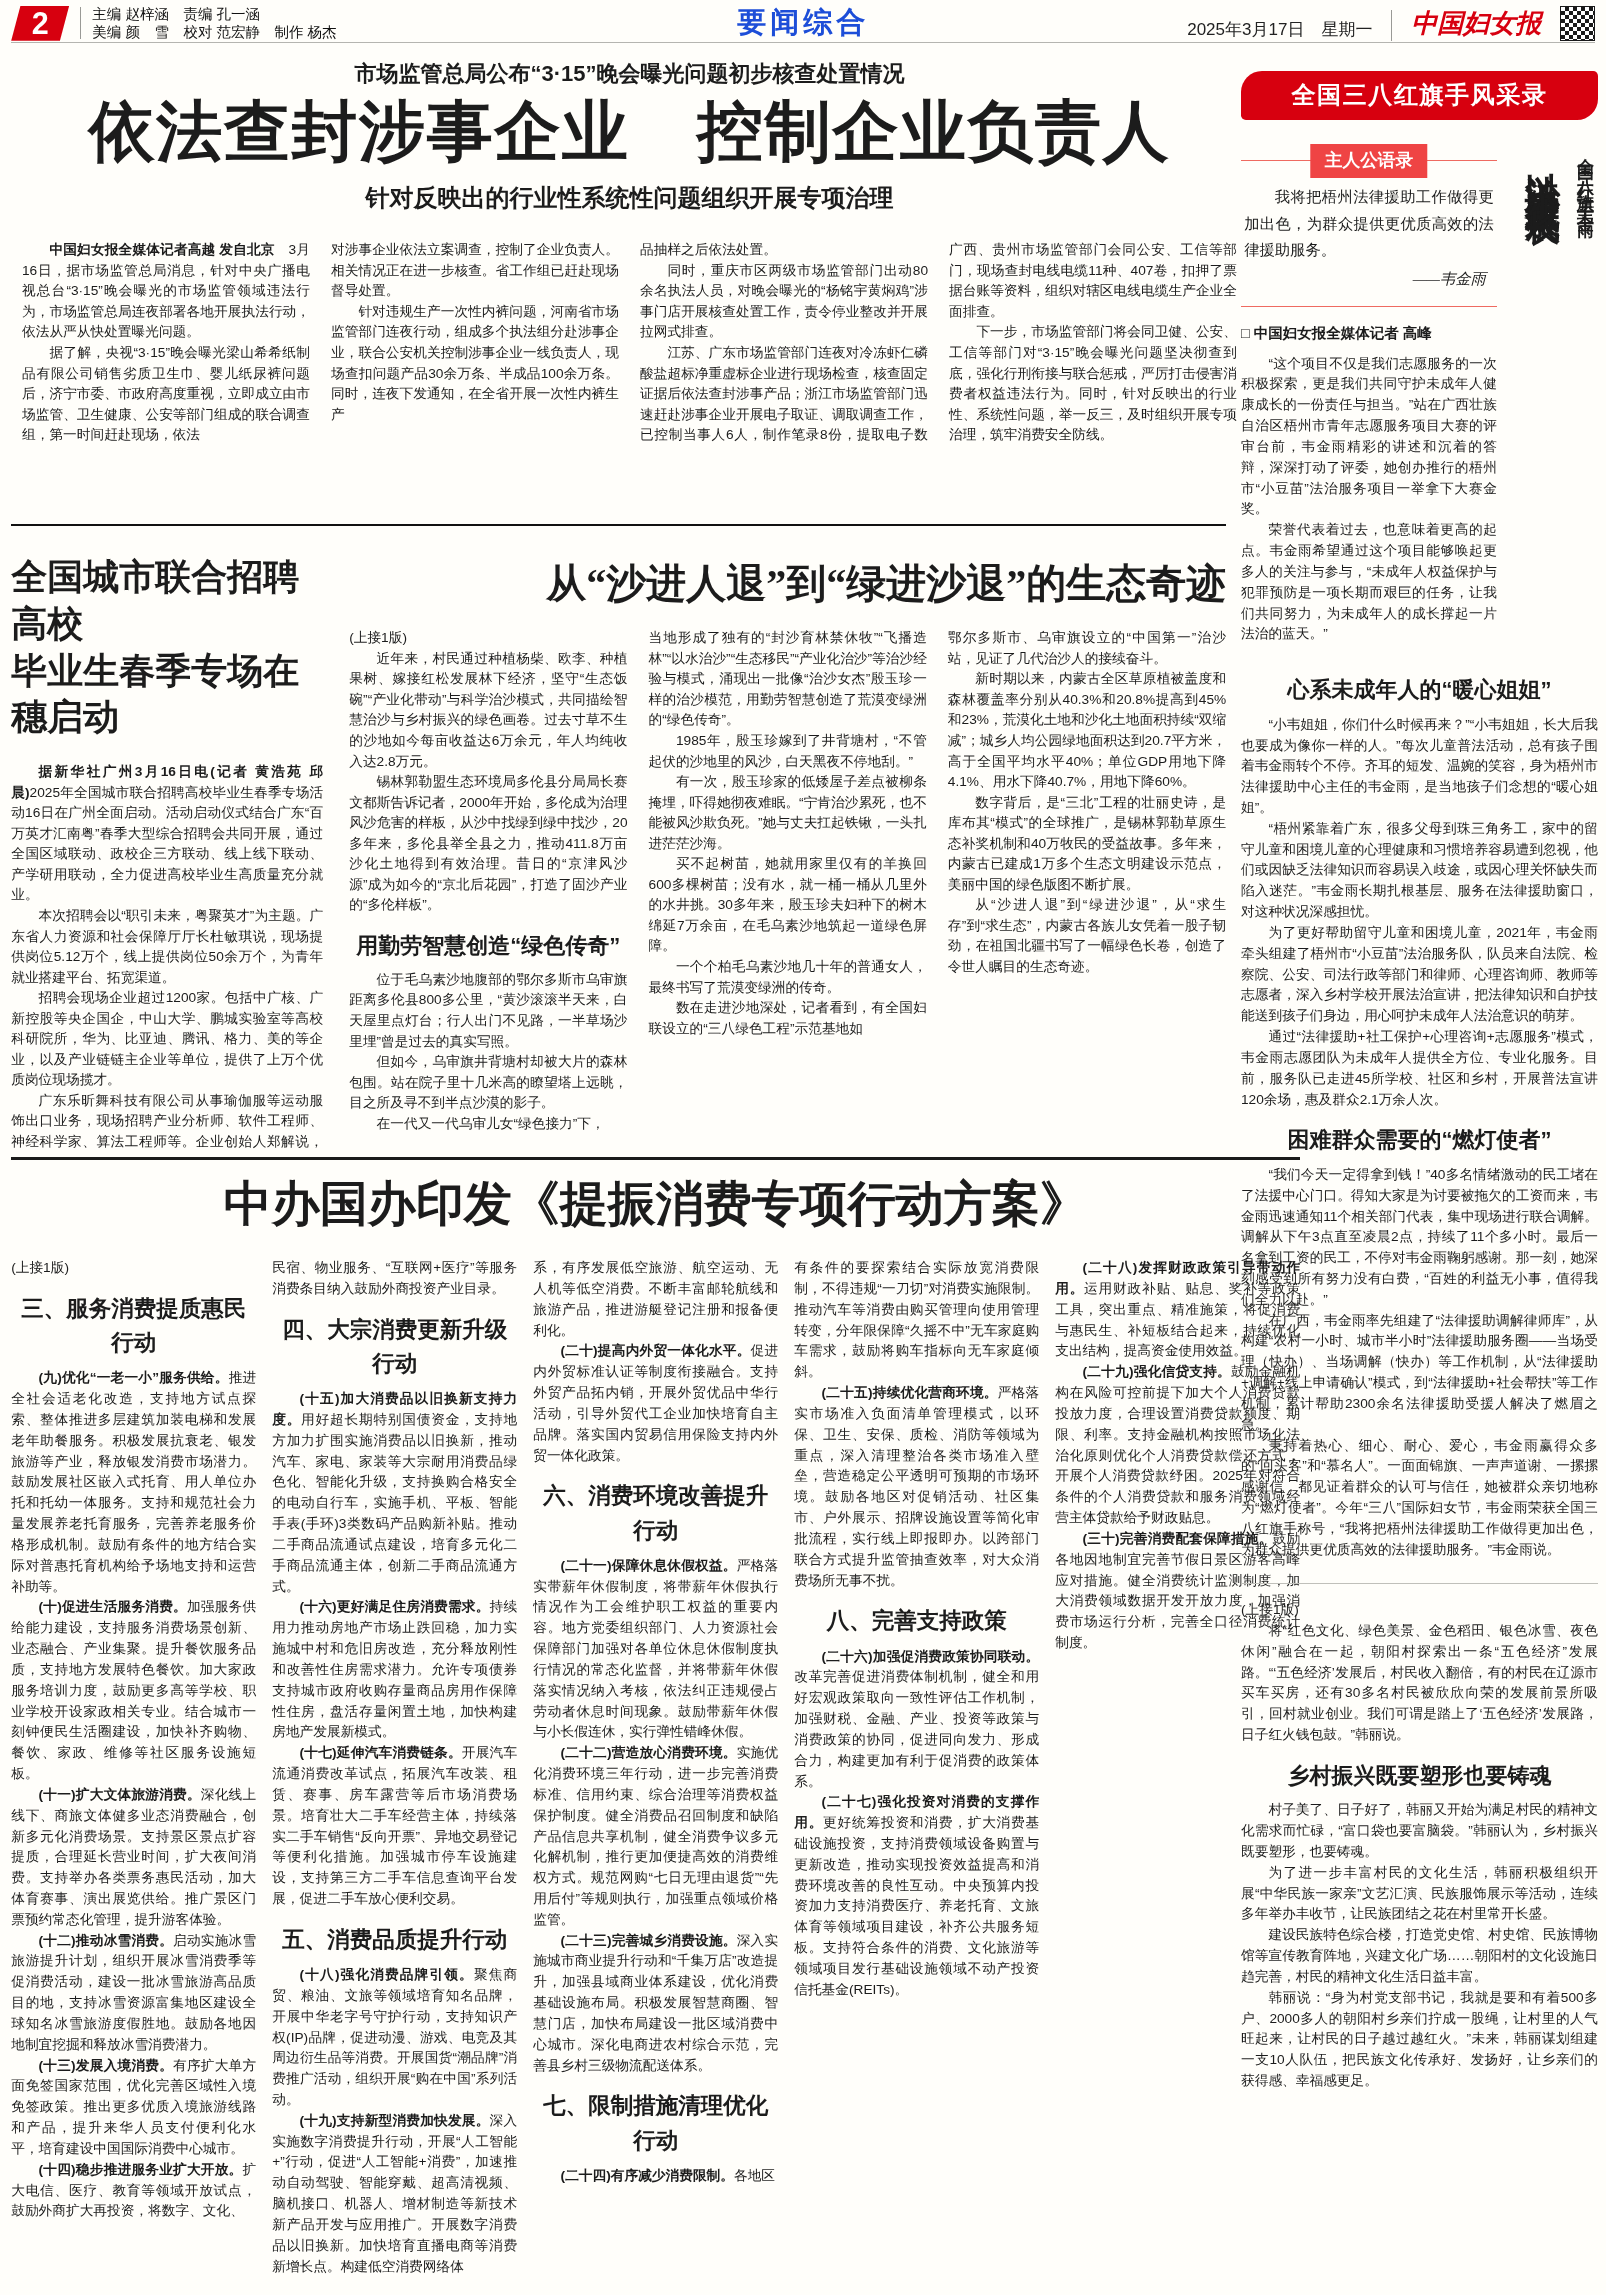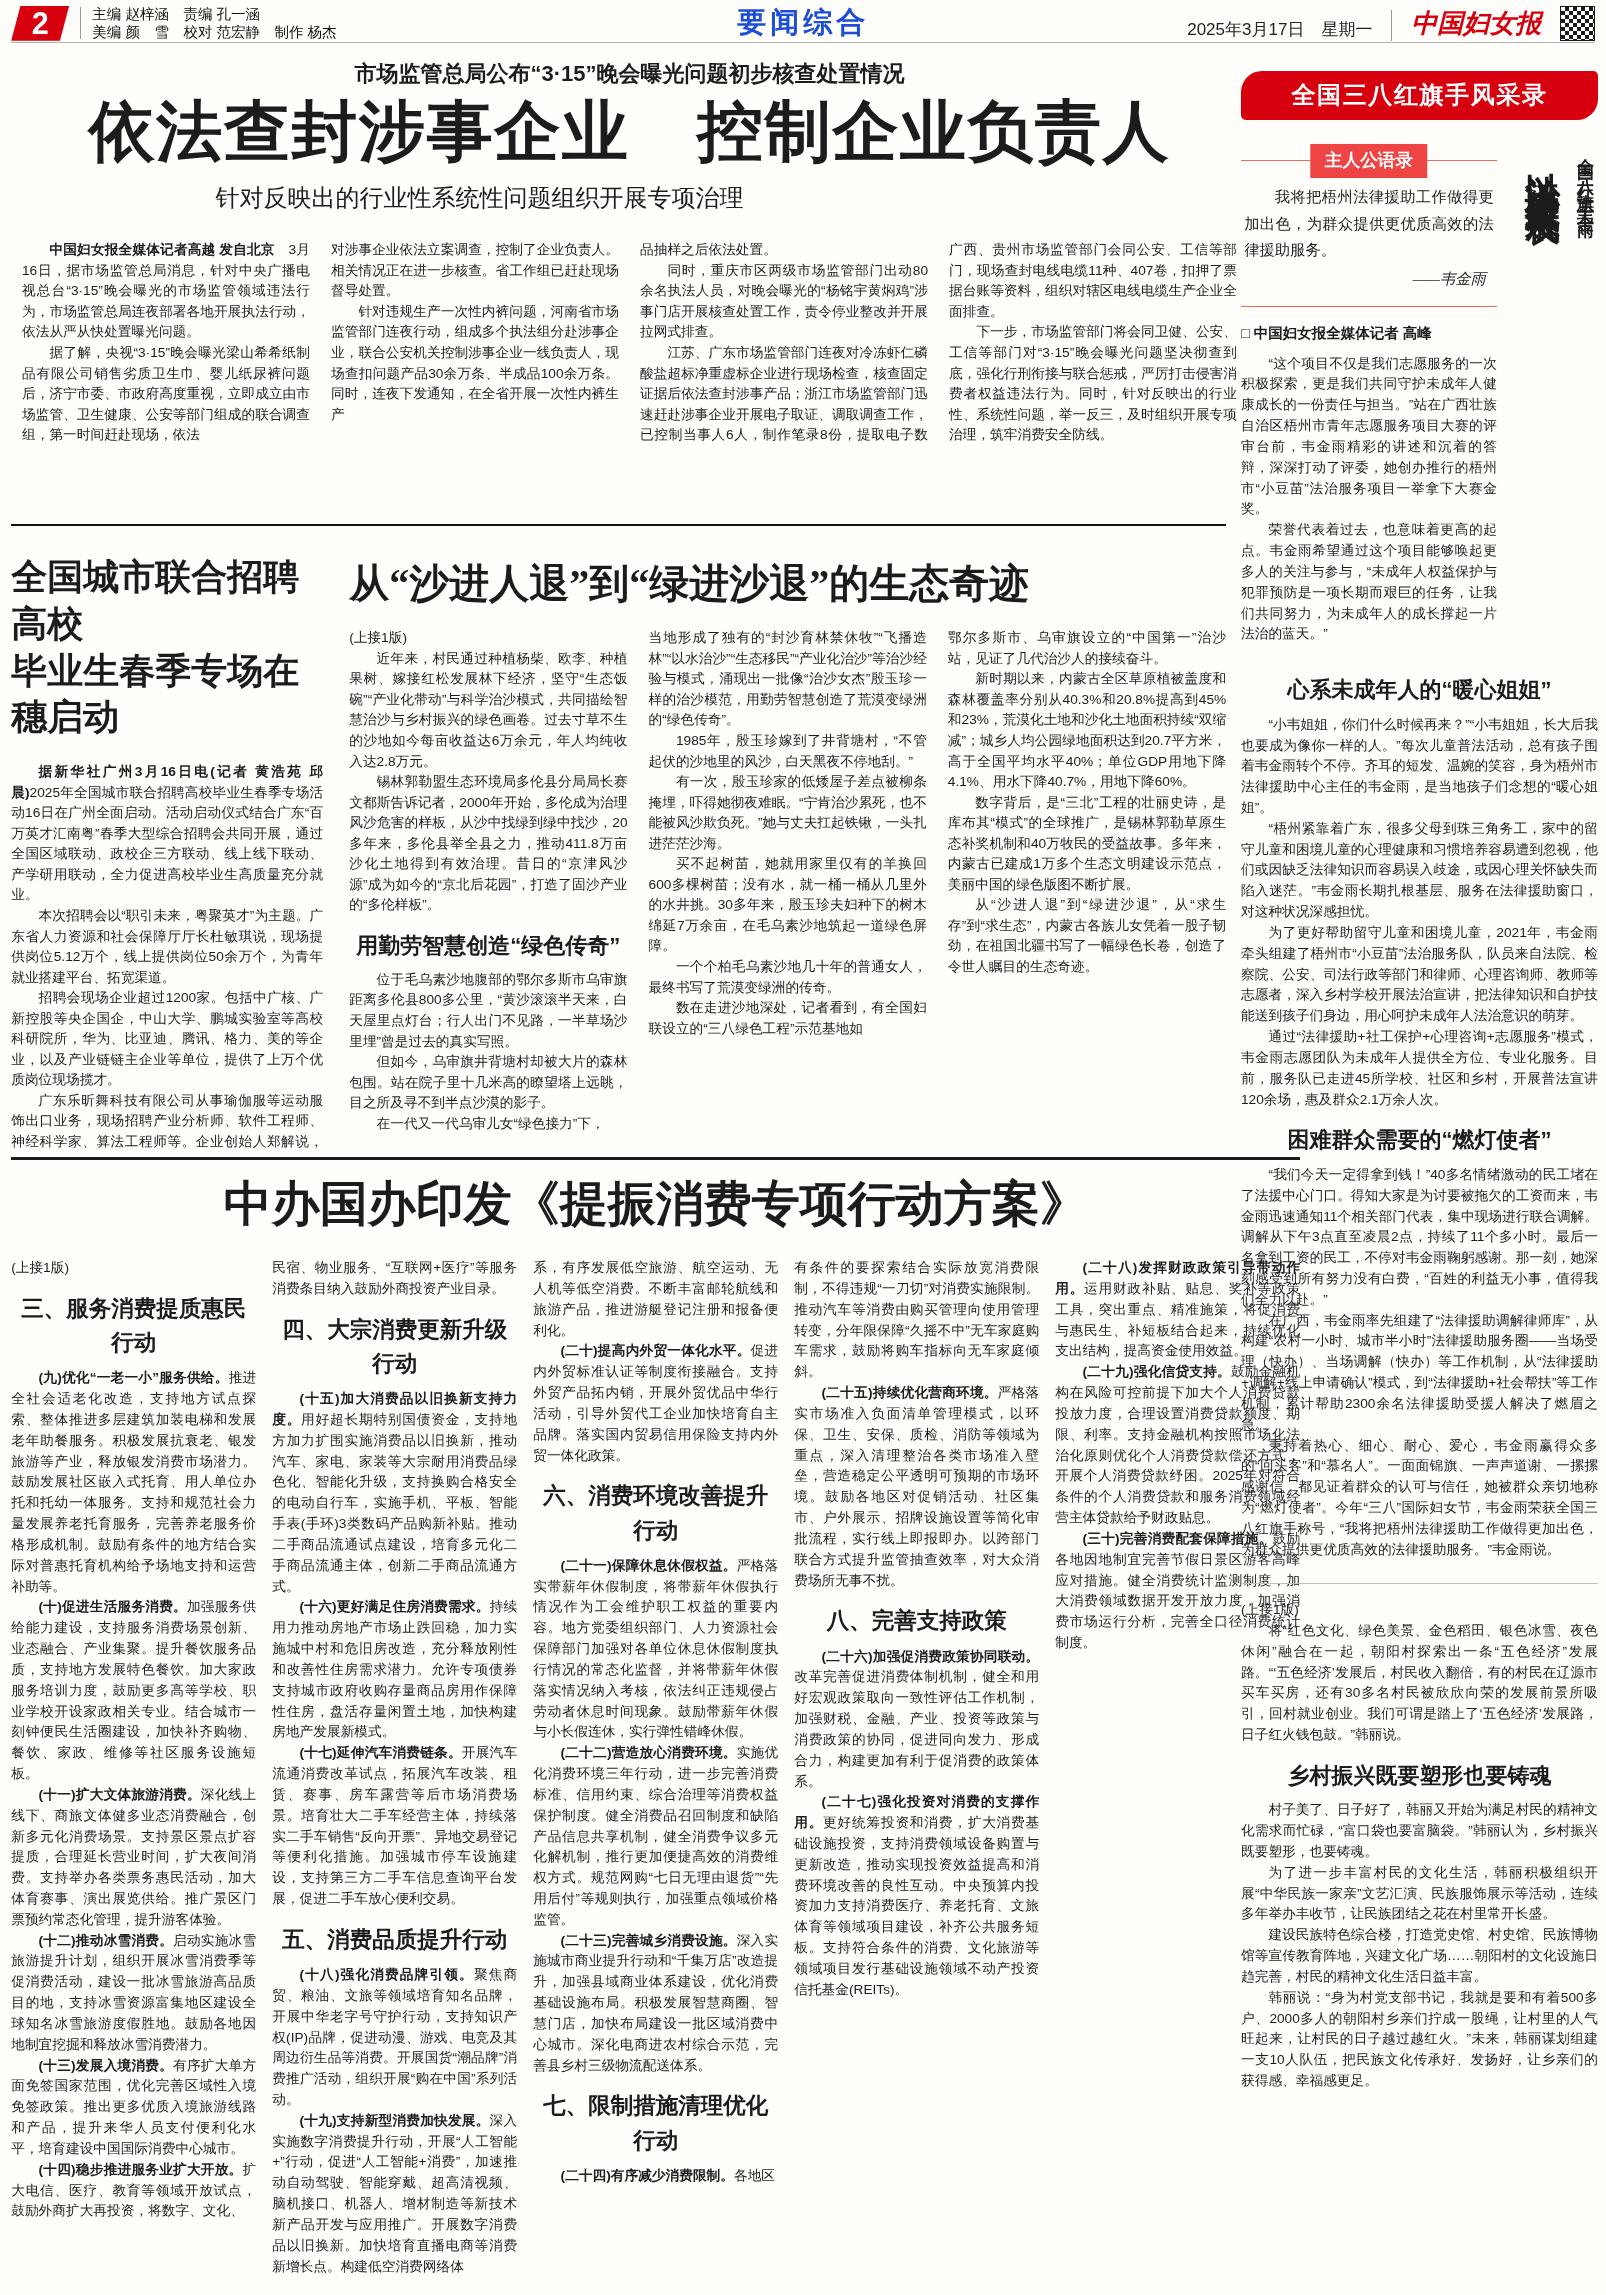--- a/index.html
+++ b/index.html
@@ -25,31 +25,31 @@
   .para.cont{text-indent:0;}
   .para b{font-weight:bold;}
   .col-head{text-align:center;font-weight:bold;font-size:22.5px;margin:13px 0 8px;font-family:"Liberation Serif",serif;}
   .inline-subhead{text-align:center;font-weight:bold;font-size:22px;margin:13px 0 8px;}
   .body-col{flex:1;min-width:0;}
   
   #lead{position:absolute;left:22px;top:59px;width:1215px;}
   .lead-kicker{width:828px;margin:0 auto;text-align:center;font-size:22px;font-weight:bold;}
   .lead-headline{text-align:center;font-size:66px;font-weight:900;font-family:"Liberation Serif",serif;
                  margin:6.4px 0 0;line-height:1.12;letter-spacing:1.6px;}
-  .lead-subhead{width:828px;margin:13px auto 4px;font-size:24px;font-weight:normal;}
+  .lead-subhead{width:828px;margin:13px auto 4px;text-align:center;font-size:24px;font-weight:bold;}
   .lead-body{display:flex;gap:21px;margin-top:26px;height:207px;overflow:hidden;
              font-size:13.7px;line-height:1.5;text-align:justify;}
   #rule1{position:absolute;left:11.2px;top:524px;width:1215px;height:1.6px;background:#111;}
   
   #mid{position:absolute;left:11.2px;top:554px;width:1215px;height:596px;display:flex;gap:26px;overflow:hidden;}
   .recruit{width:312px;flex:none;overflow:hidden;}
   .recruit-headline{font-size:36px;font-weight:900;font-family:"Liberation Serif",serif;line-height:1.3;margin:0 0 21px;}
   .recruit-body,.eco-body{font-size:13.7px;line-height:1.5;text-align:justify;}
   .eco{flex:1;min-width:0;display:flex;flex-direction:column;}
-  .eco-headline{text-align:left;font-size:40px;font-weight:900;font-family:"Liberation Serif",serif;margin:1.6px 0 0;}
+  .eco-headline{text-align:right;font-size:40px;font-weight:900;font-family:"Liberation Serif",serif;margin:1.6px 0 0;}
   .eco-body{display:flex;gap:21px;margin-top:17.7px;flex:1;overflow:hidden;}
   #rule2{position:absolute;left:11.2px;top:1157px;width:1289px;height:3.2px;background:#1b1b1b;}
   
   #consumption{position:absolute;left:11.2px;top:1170px;width:1289px;height:1117px;overflow:hidden;}
   .cons-headline{text-align:center;font-size:48px;font-weight:900;font-family:"Liberation Serif",serif;margin:1.6px 0 0;}
   .cons-body{display:flex;gap:16px;margin-top:22.5px;height:1032px;overflow:hidden;
              font-size:13.7px;line-height:1.52;text-align:justify;}
   
   #rightrail{position:absolute;left:1241px;top:71px;width:357px;height:2219px;overflow:hidden;
              font-size:13.7px;line-height:1.52;text-align:justify;}

